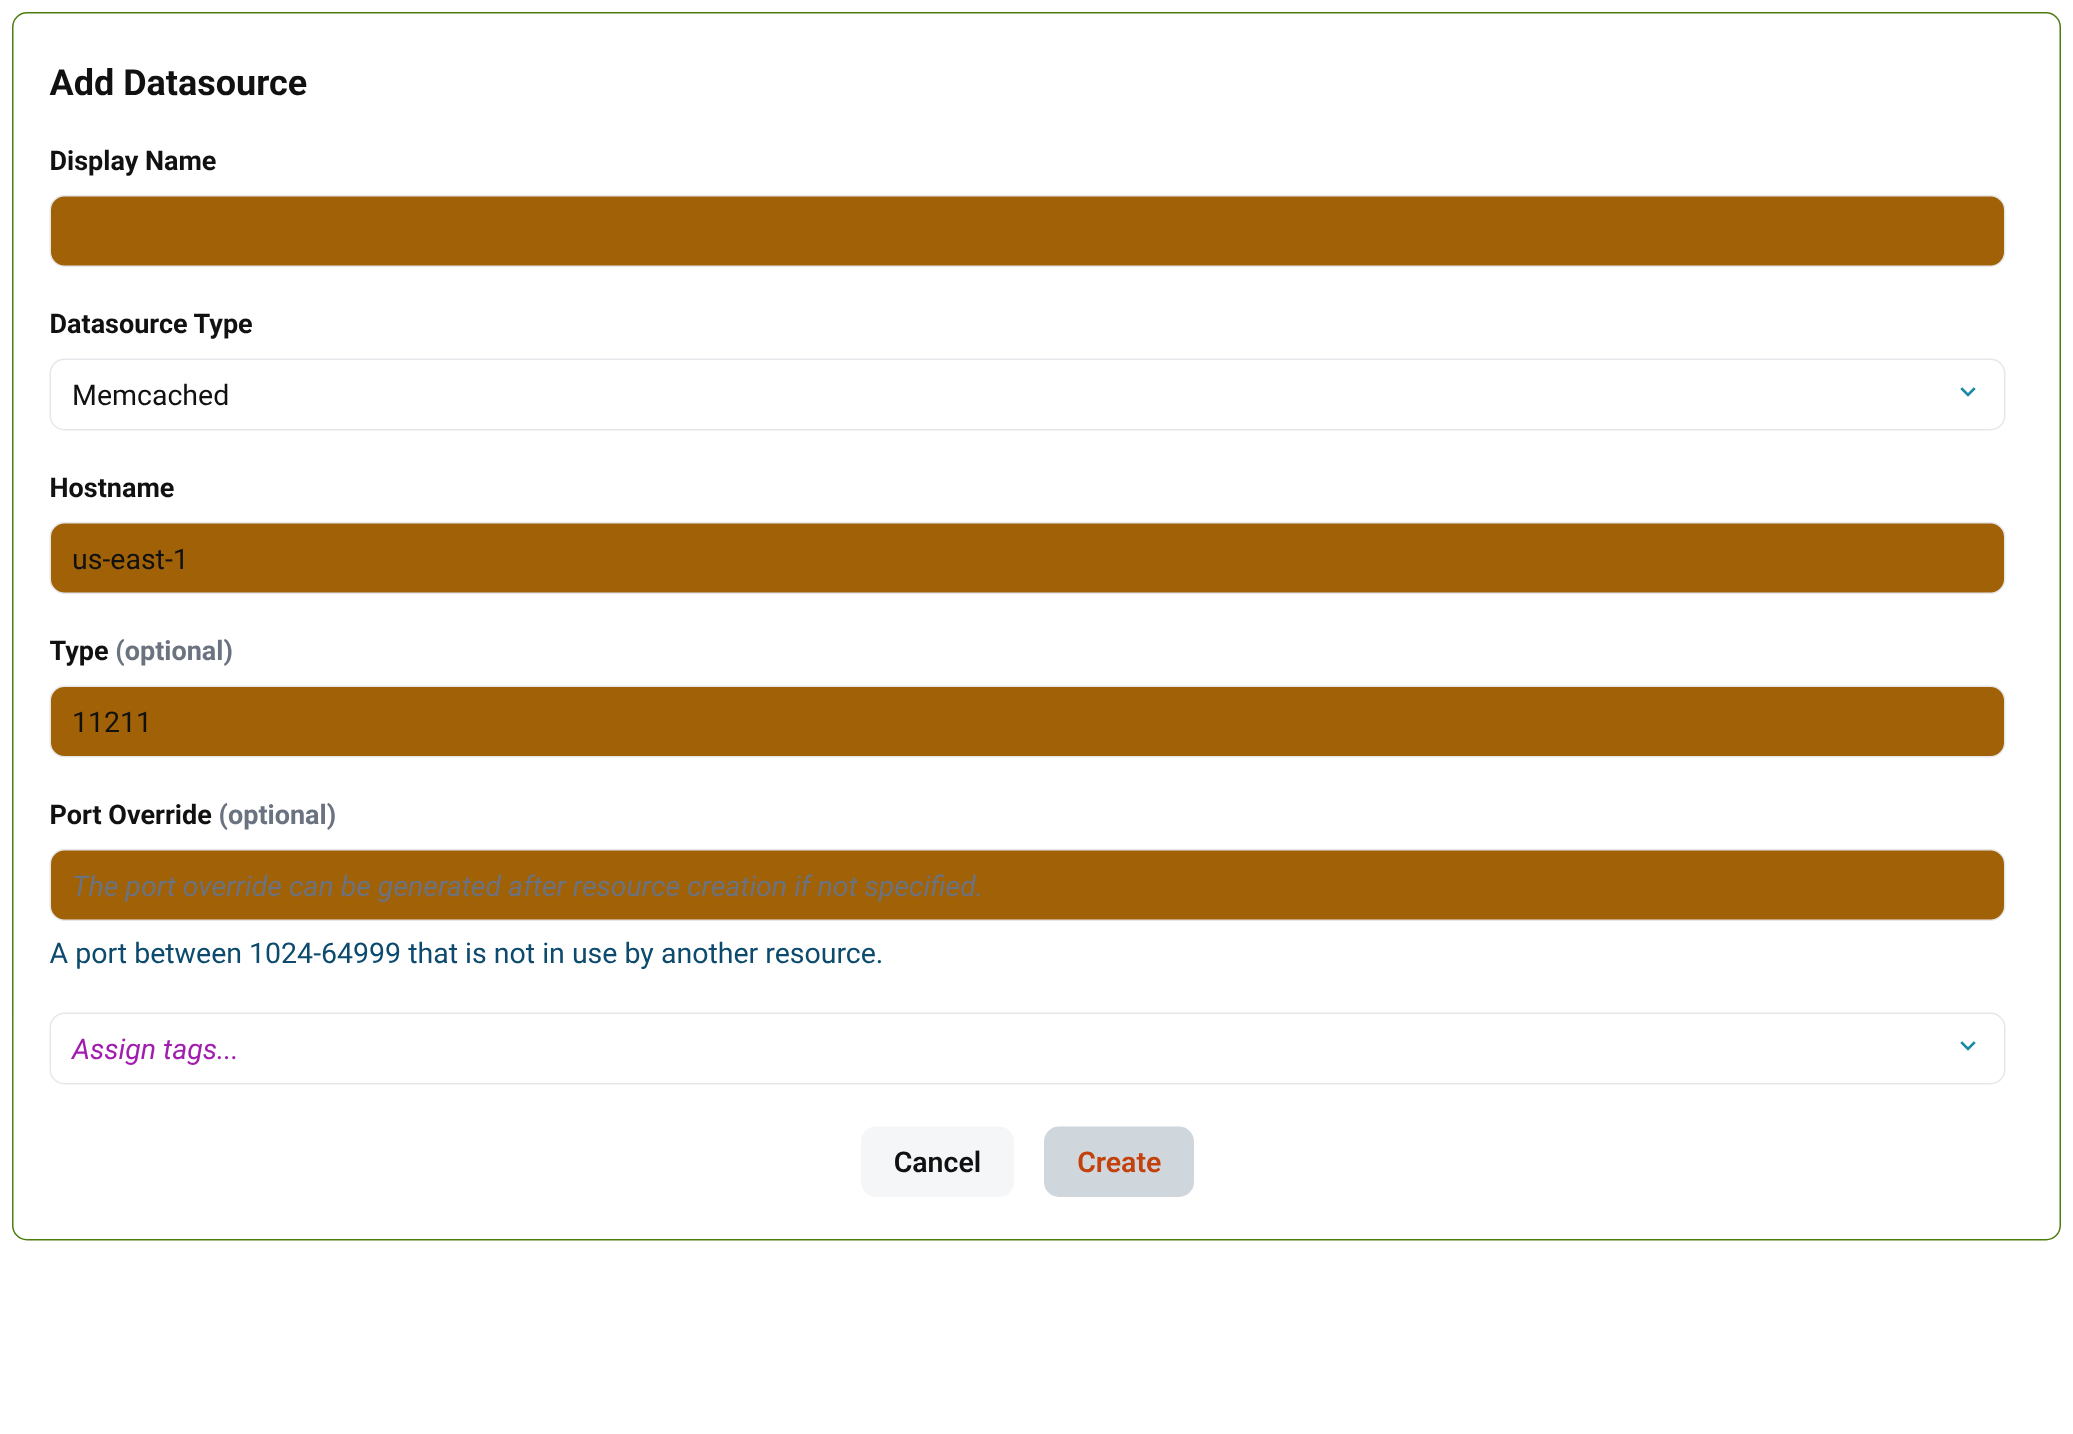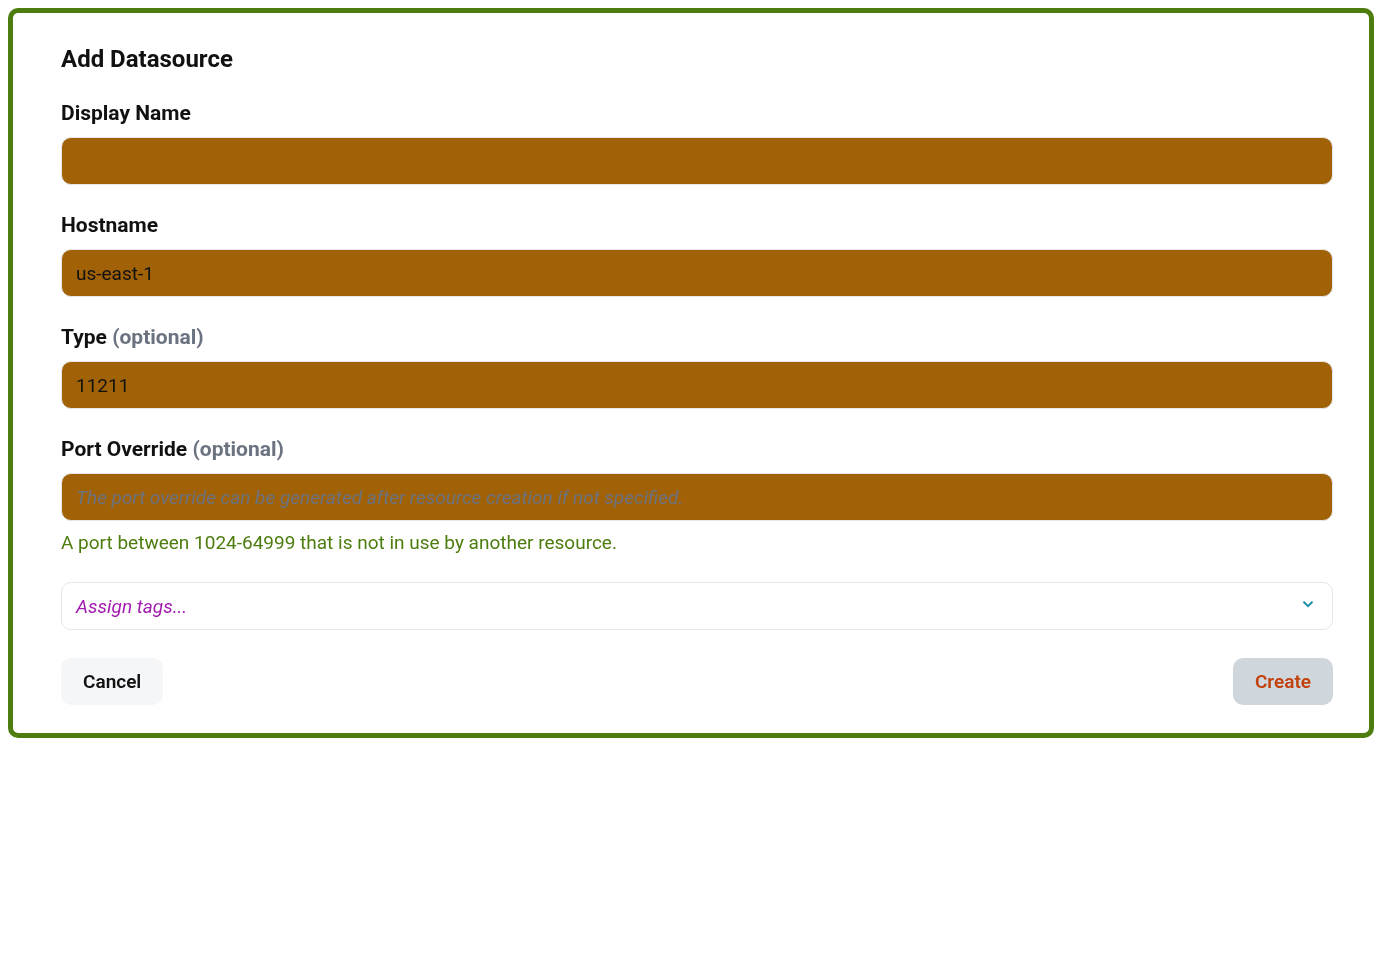--- a/index.html
+++ b/index.html
@@ -6,36 +6,36 @@
     box-sizing: border-box;
     margin: 0;
     padding: 0;
   }
   body {
     font-family: -apple-system, BlinkMacSystemFont, "Segoe UI", Roboto, Helvetica, Arial, sans-serif;
     background: #ffffff;
     padding: 8px;
   }
   .panel {
-    border: 5px solid #4d7c0f;
+    border: 1px solid #4d7c0f;
     border-radius: 10px;
-    padding: 32px 36px 28px 48px;
+    padding: 32px 36px 28px 24px;
     max-width: 1366px;
   }
   .panel-title {
     font-size: 24px;
     font-weight: 700;
     color: #111;
     margin-bottom: 28px;
   }
   .field {
     margin-bottom: 28px;
   }
   .field-label {
-    font-size: 21px;
+    font-size: 18px;
     font-weight: 700;
     color: #111;
     margin-bottom: 12px;
     display: block;
   }
   .field-label .optional {
     font-weight: 700;
     color: #6b7280;
   }
   .text-input {
@@ -85,26 +85,26 @@
   }
   .chevron svg {
     width: 18px;
     height: 18px;
     stroke: #1b8ba7;
     stroke-width: 2.5;
     fill: none;
   }
   .help-text {
     font-size: 19px;
-    color: #4d7c0f;
+    color: #0c4a6e;
     margin-top: 10px;
   }
   .actions {
     display: flex;
-    justify-content: space-between;
+    justify-content: center;
     gap: 20px;
     margin-top: 20px;
   }
   .btn {
     border: none;
     border-radius: 10px;
     padding: 12px 22px;
     font-size: 19px;
     font-weight: 600;
     cursor: pointer;
@@ -124,20 +124,33 @@
 <body>
 
 <div class="panel">
   <h1 class="panel-title">Add Datasource</h1>
 
   <div class="field">
     <label class="field-label">Display Name</label>
     <input type="text" class="text-input" value="" style="">
   </div>
 
+  <div class="field">
+    <label class="field-label">Datasource Type</label>
+    <div class="select-wrap">
+      <div class="select-input">
+        <span>Memcached</span>
+      </div>
+      <span class="chevron">
+        <svg viewBox="0 0 24 24">
+            <polyline points="6 9 12 15 18 9"></polyline>
+          </svg>
+      </span>
+    </div>
+  </div>
 
   <div class="field">
     <label class="field-label">Hostname</label>
     <input type="text" class="text-input" value="us-east-1" style="">
   </div>
 
   <div class="field">
     <label class="field-label">
       <span>Type</span>
       <span class="optional">(optional)</span>

